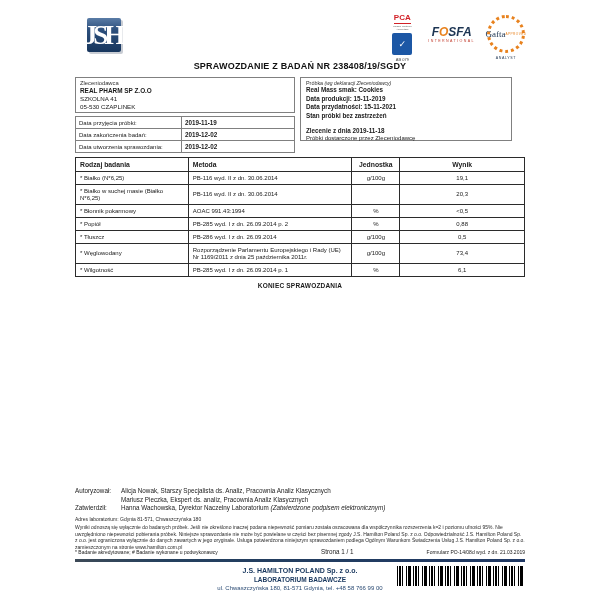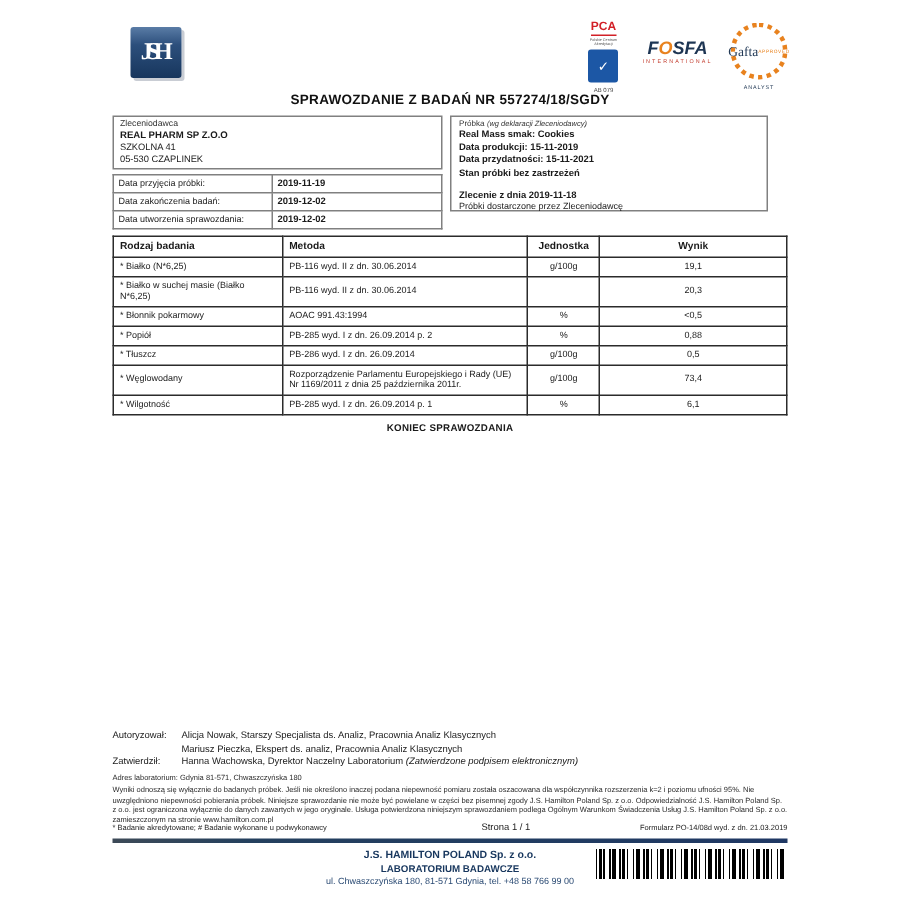--- a/index.html
+++ b/index.html
@@ -12,21 +12,21 @@
   .content{left:75px;width:450px;}
 
   
   .logo-row{top:10px;height:52px;display:flex;justify-content:space-between;align-items:flex-start;}
   .brand{display:flex;align-items:center;gap:9px;margin-left:12px;margin-top:8px;}
   .jsh-square{
     width:34px;height:34px;border-radius:2px;
     background:linear-gradient(180deg,#5a7ca6 0%,#2c4f7c 35%,#17365d 100%);
     box-shadow:2px 2px 0 #c9cdd4;
     display:flex;align-items:center;justify-content:center;
-    color:#fff;font-family:"Liberation Serif",serif;font-size:16px;font-weight:bold;letter-spacing:-4px;
+    color:#fff;font-family:"Liberation Serif",serif;font-size:27px;font-weight:bold;letter-spacing:-4px;
     padding-right:3px;box-sizing:border-box;
   }
   .wordmark{
     font-family:"Liberation Serif",serif;font-size:23px;color:#1d3553;letter-spacing:4px;font-weight:normal;
   }
   .badges{display:flex;align-items:flex-start;gap:12px;margin-top:2px;}
   .ilac{
     width:46px;height:46px;border-radius:50%;border:2px solid #3a67ab;box-sizing:border-box;position:relative;
     display:flex;align-items:center;justify-content:center;overflow:hidden;
   }
@@ -129,21 +129,21 @@
     <div class="gafta">
       <div class="ring">
         <div class="g">Gafta</div>
         <div class="ap">APPROVED</div>
       </div>
       <div class="an">ANALYST</div>
     </div>
   </div>
 </div>
 
-<div class="abs content report-title">SPRAWOZDANIE Z BADAŃ NR 557274/18/SGDY</div>
+<div class="abs content report-title">SPRAWOZDANIE Z BADAŃ NR 238408/19/SGDY</div>
 
 <div class="abs client-box">
   <div class="small-label">Zleceniodawca</div>
   <div class="client-name">REAL PHARM SP Z.O.O</div>
   <div class="client-line">SZKOLNA 41</div>
   <div class="client-line">05-530 CZAPLINEK</div>
 </div>
 
 <table class="abs dates-table">
   <tbody>

